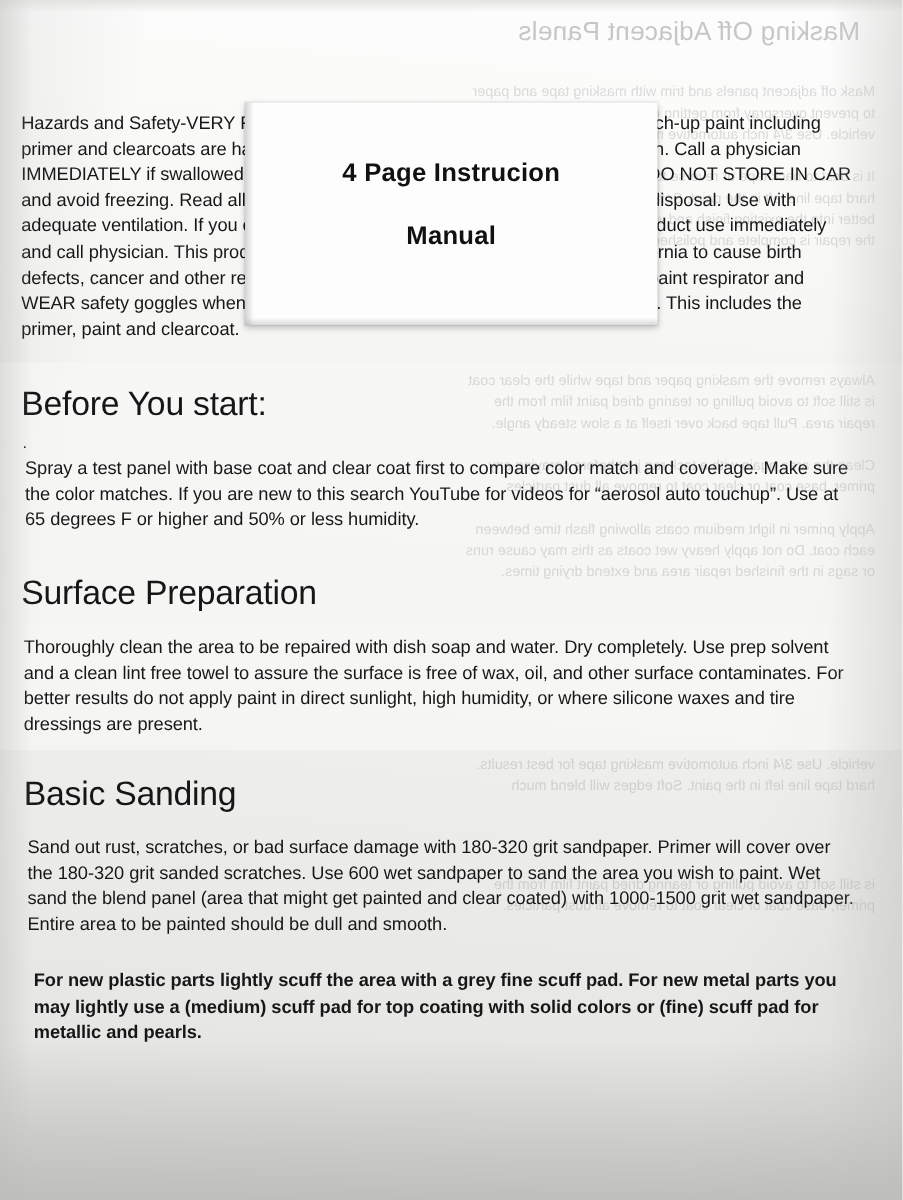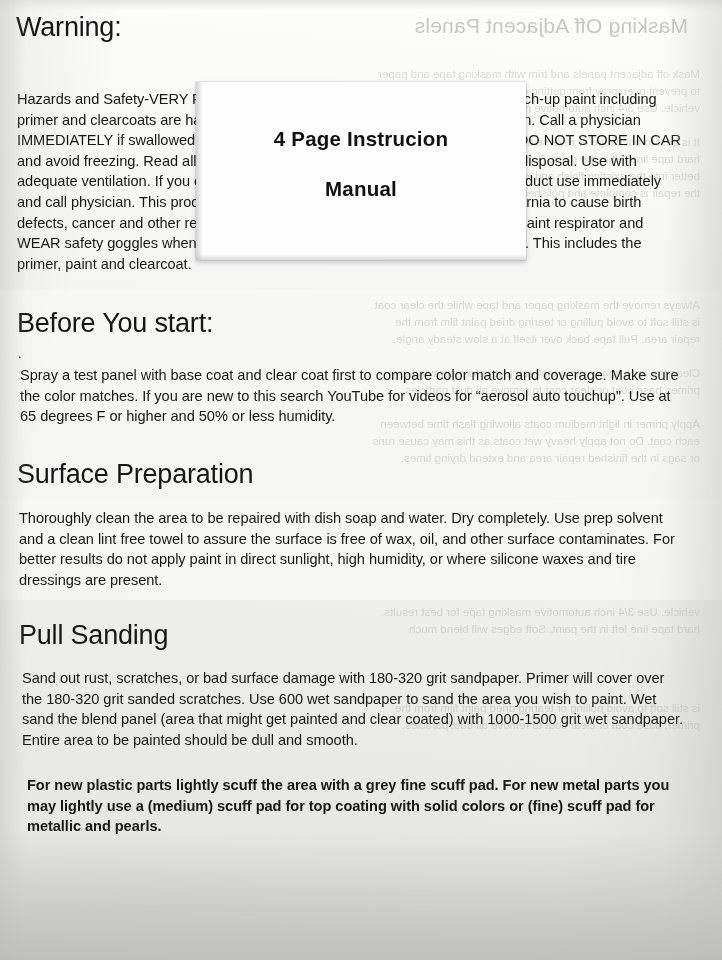--- a/index.html
+++ b/index.html
@@ -173,35 +173,34 @@
   <div class="bleed bleed-body" style="left:24px; top:416px; width:676px;">Apply primer in light medium coats allowing flash time between</div>
   <div class="bleed bleed-body" style="left:24px; top:433px; width:676px;">each coat. Do not apply heavy wet coats as this may cause runs</div>
   <div class="bleed bleed-body" style="left:24px; top:450px; width:676px;">or sags in the finished repair area and extend drying times.</div>
   <div class="bleed bleed-body" style="left:24px; top:604px; width:676px;">vehicle. Use 3/4 inch automotive masking tape for best results.</div>
   <div class="bleed bleed-body" style="left:24px; top:621px; width:676px;">hard tape line left in the paint. Soft edges will blend much</div>
   <div class="bleed bleed-body" style="left:24px; top:700px; width:676px;">is still soft to avoid pulling or tearing dried paint film from the</div>
   <div class="bleed bleed-body" style="left:24px; top:717px; width:676px;">primer, base coat or clear coat to remove all dust particles.</div>
 
   <div class="content">
 
-    <h2 class="sec" style="left:16px; top:12px; width:400px;">Warning:</h2>
 
     <p class="body" style="left:17px; top:89px; width:672px;">Hazards and Safety-VERY FLAMMABLE. Keep away from heat and flame. Touch-up paint including primer and clearcoats are harmful or fatal if swallowed. Keep away from children. Call a physician IMMEDIATELY if swallowed. Store in a cool dry place between 60F and 120F. DO NOT STORE IN CAR and avoid freezing. Read all warnings on cans and follow local laws for proper disposal. Use with adequate ventilation. If you experience dizziness, headache or nausea stop product use immediately and call physician. This product contains chemicals known to the State of California to cause birth defects, cancer and other reproductive harm. Always use a proper automotive paint respirator and WEAR safety goggles when spraying any product to prevent injury to your eyes. This includes the primer, paint and clearcoat.</p>
 
     <h2 class="sec" style="left:17px; top:308px; width:400px;">Before You start:</h2>
 
     <p class="body" style="left:18px; top:344px; width:300px; font-size:13px;">.</p>
 
     <p class="body" style="left:20px; top:365px; width:666px;">Spray a test panel with base coat and clear coat first to compare color match and coverage. Make sure the color matches.  If you are new to this search YouTube for videos for “aerosol auto touchup”.  Use at 65 degrees F or higher and 50% or less humidity.</p>
 
     <h2 class="sec" style="left:17px; top:459px; width:420px;">Surface Preparation</h2>
 
     <p class="body ital" style="left:19px; top:508px; width:668px; font-style:normal;">Thoroughly clean the area to be repaired with dish soap and water.  Dry completely. Use prep solvent and a clean lint free towel to assure the surface is free of wax, oil, and other surface contaminates. For better results do not apply paint in direct sunlight, high humidity, or where silicone waxes and tire dressings are present.</p>
 
-    <h2 class="sec" style="left:19px; top:620px; width:420px;">Pull Sanding</h2>
+    <h2 class="sec" style="left:19px; top:620px; width:420px;">Basic Sanding</h2>
 
     <p class="body" style="left:22px; top:668px; width:666px;">Sand out rust, scratches, or bad surface damage with 180-320 grit sandpaper. Primer will cover over the 180-320 grit sanded scratches. Use 600 wet sandpaper to sand the area you wish to paint. Wet sand the blend panel (area that might get painted and clear coated) with 1000-1500 grit wet sandpaper. Entire area to be painted should be dull and smooth.</p>
 
     <p class="body" style="left:27px; top:775px; width:658px;font-weight:bold;">For new plastic parts lightly scuff the area with a grey fine scuff pad. For new metal parts you may lightly use a (medium) scuff pad for top coating with solid colors or (fine) scuff pad for metallic and pearls.</p>
 
   </div>
 
   <div class="sticker">
     <div class="sticker-edge-left"></div>
     <div class="sticker-edge-bottom"></div>

